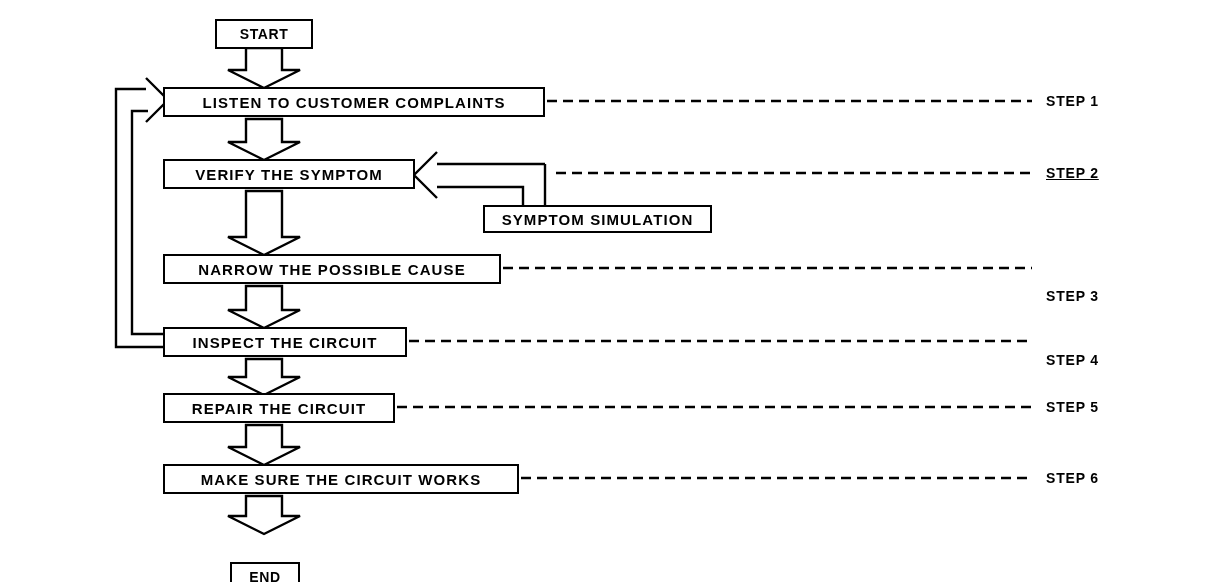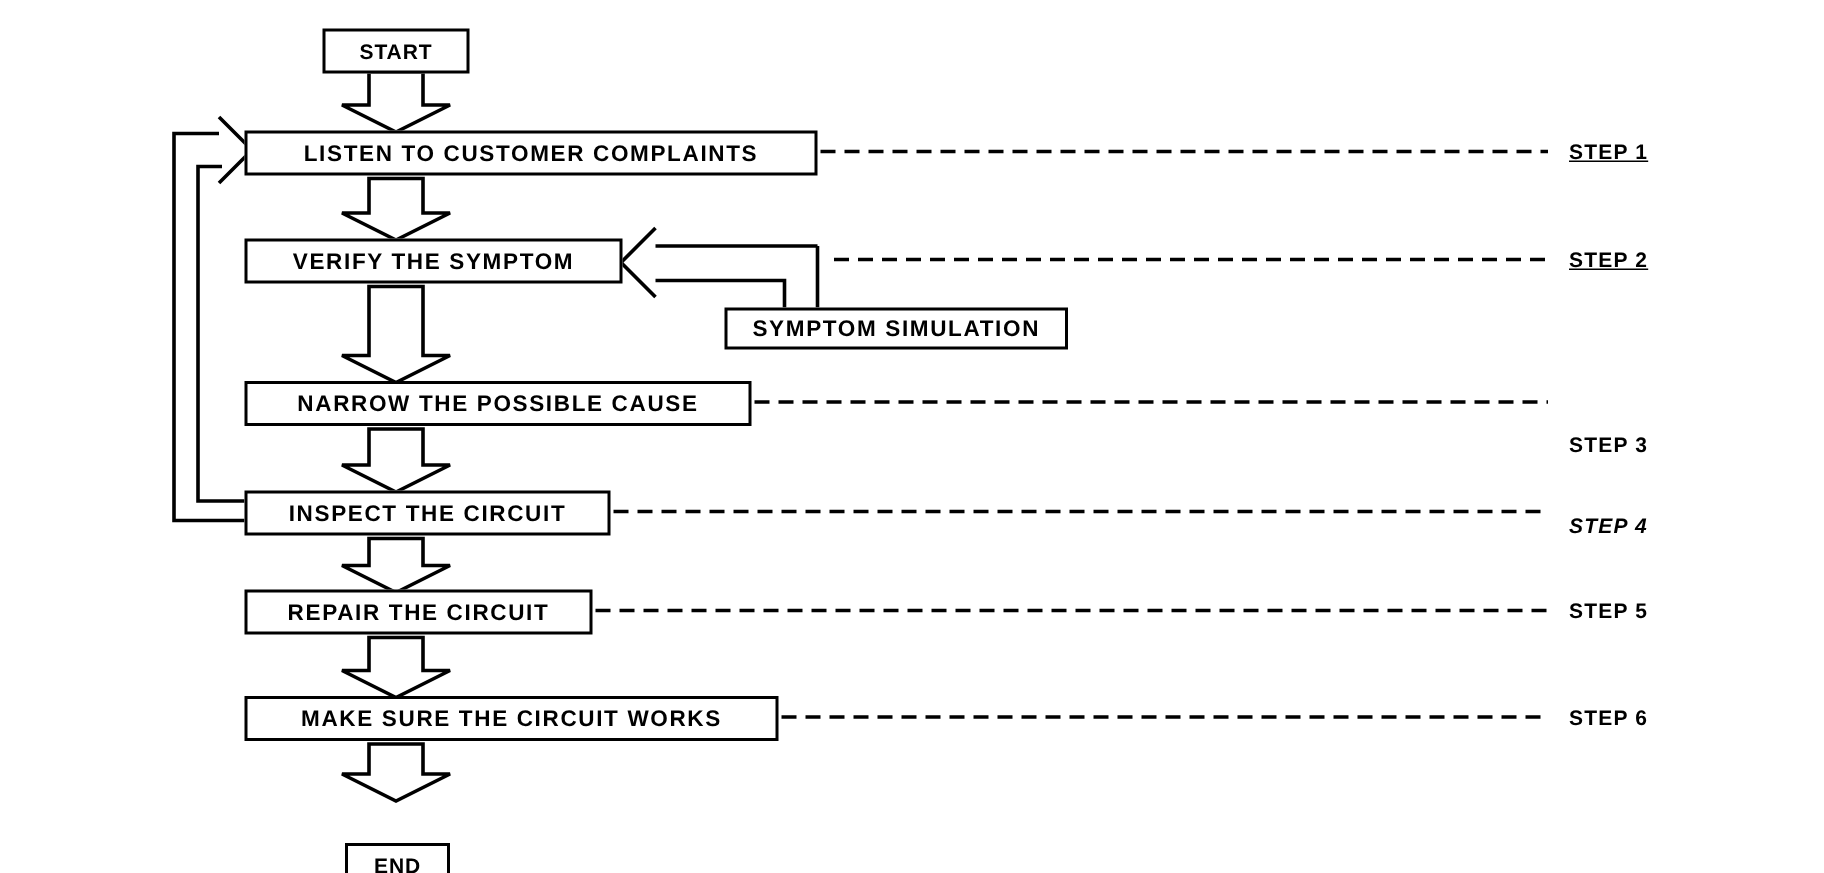--- a/index.html
+++ b/index.html
@@ -125,30 +125,30 @@
   </div>
 
   <div class="node-box" style="left:163px; top:464px; width:356px; height:30px;">
     <span>MAKE SURE THE CIRCUIT WORKS</span>
   </div>
 
   <div class="node-box" style="left:483px; top:205px; width:229px; height:28px;">
     <span>SYMPTOM SIMULATION</span>
   </div>
 
-  <div class="step-label" style="left:1046px; top:93px;text-decoration:underline;">
+  <div class="step-label" style="left:1046px; top:93px;">
     <span>STEP 1</span>
   </div>
   <div class="step-label" style="left:1046px; top:165px;text-decoration:underline;">
     <span>STEP 2</span>
   </div>
   <div class="step-label" style="left:1046px; top:260px;margin-top:28px;">
     <span>STEP 3</span>
   </div>
-  <div class="step-label" style="left:1046px; top:342px;font-style:italic;">
+  <div class="step-label" style="left:1046px; top:352px;">
     <span>STEP 4</span>
   </div>
   <div class="step-label" style="left:1046px; top:399px;">
     <span>STEP 5</span>
   </div>
   <div class="step-label" style="left:1046px; top:470px;">
     <span>STEP 6</span>
   </div>
 
 </div>

